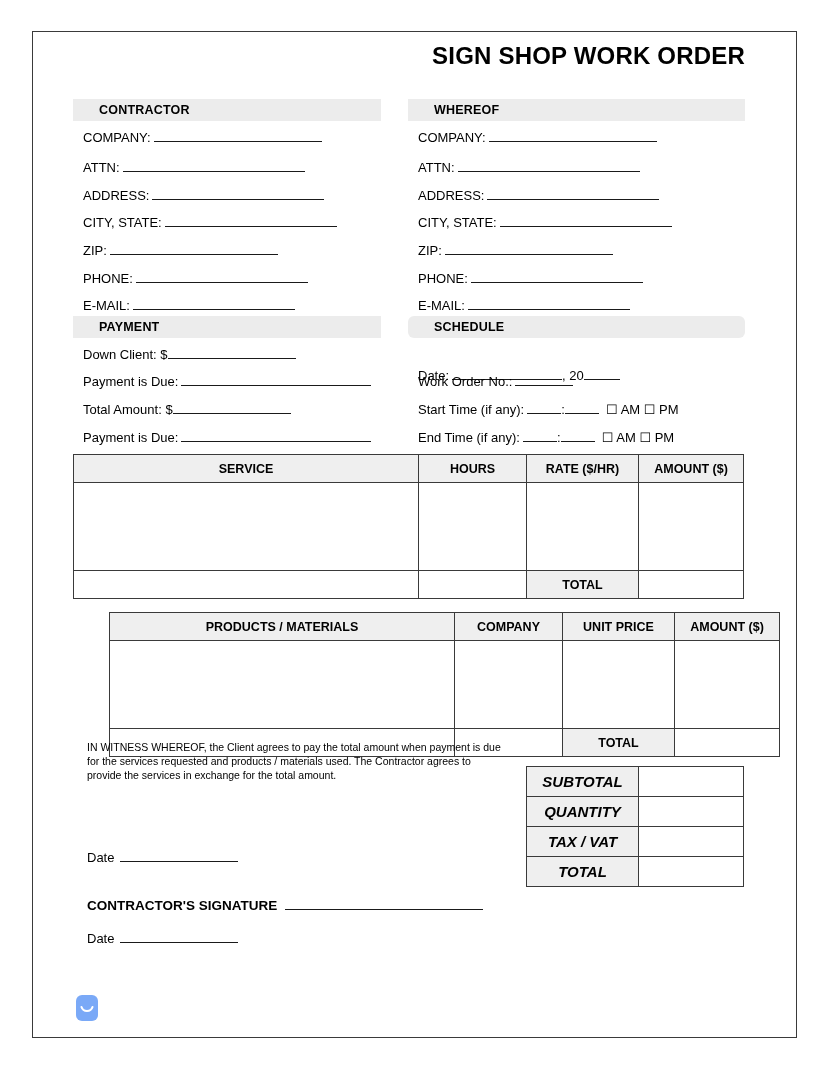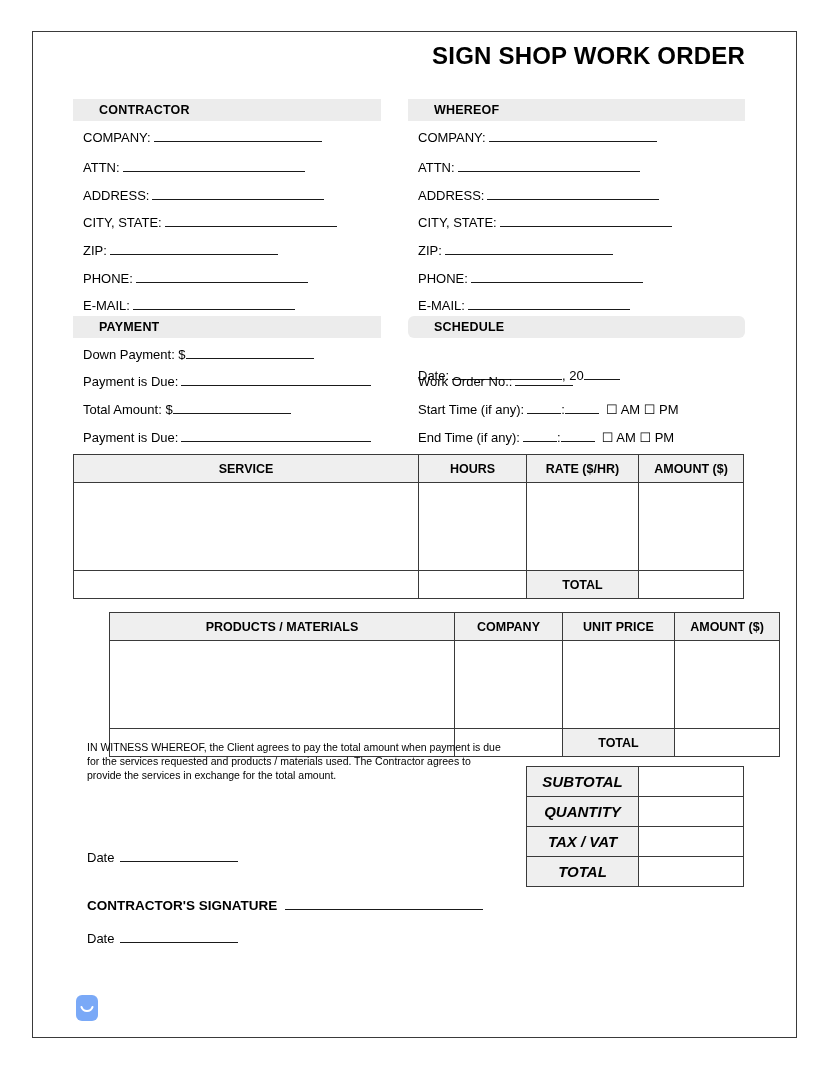--- a/index.html
+++ b/index.html
@@ -214,21 +214,21 @@
     <div class="field" style="left:345px; top:239px;">
       <span>PHONE:</span><span class="rule" style="width:172px;"></span>
     </div>
     <div class="field" style="left:345px; top:266px;">
       <span>E-MAIL:</span><span class="rule" style="width:162px;"></span>
     </div>
 
     <div class="sec-head" style="left:0; top:284px; width:308px;">PAYMENT</div>
 
     <div class="field" style="left:10px; top:315px;">
-      <span>Down Payment: $</span><span class="rule tight" style="width:128px;"></span>
+      <span>Down Client: $</span><span class="rule tight" style="width:128px;"></span>
     </div>
     <div class="field" style="left:10px; top:342px;">
       <span>Payment is Due:</span><span class="rule" style="width:190px;"></span>
     </div>
     <div class="field" style="left:10px; top:370px;">
       <span>Total Amount: $</span><span class="rule tight" style="width:118px;"></span>
     </div>
     <div class="field" style="left:10px; top:398px;">
       <span>Payment is Due:</span><span class="rule" style="width:190px;"></span>
     </div>

